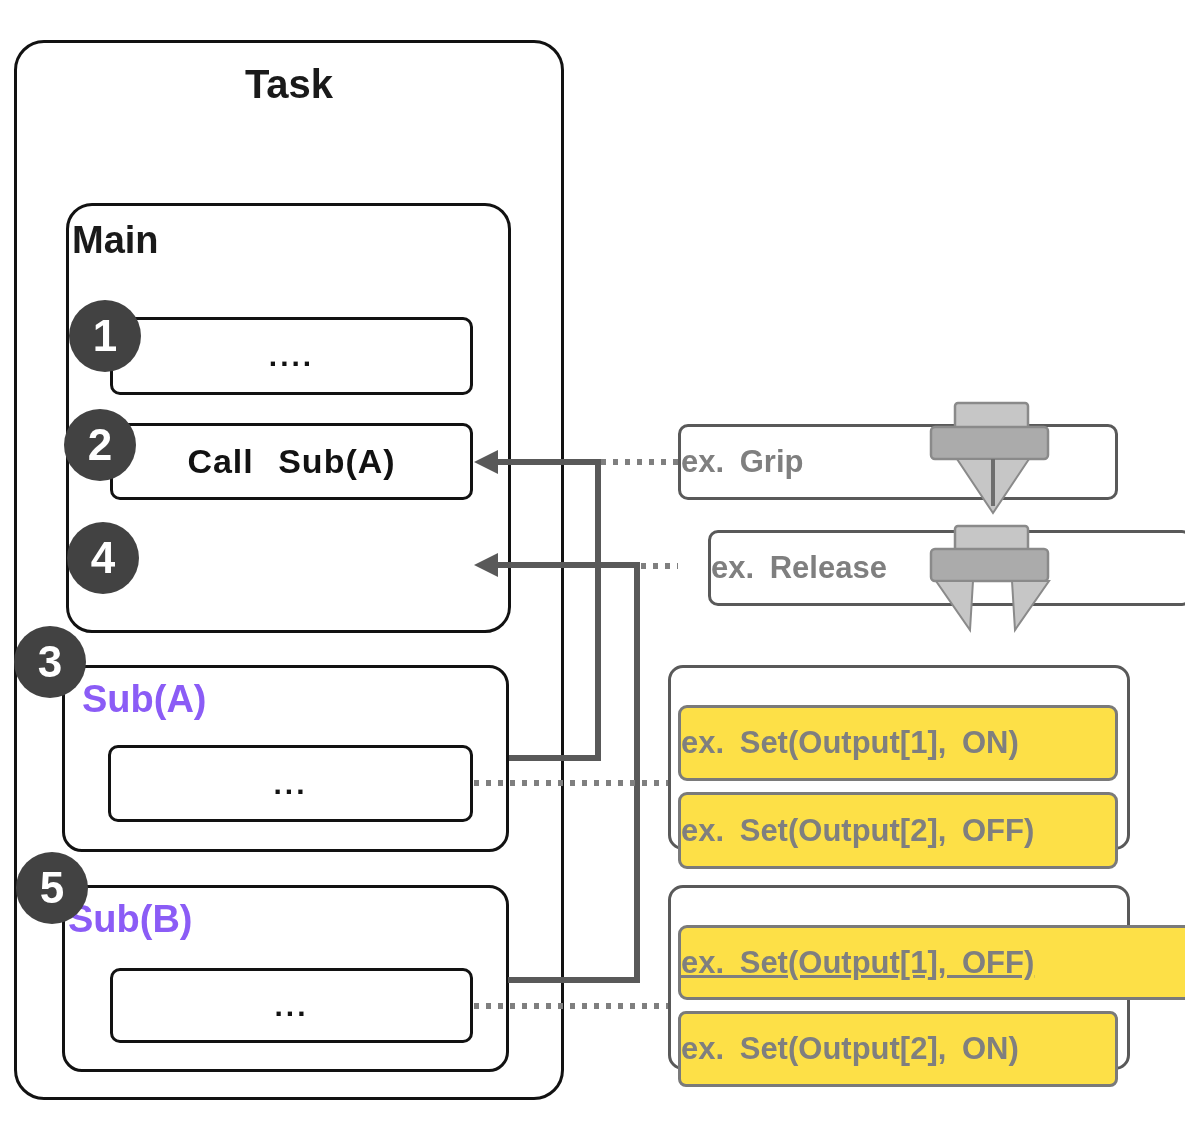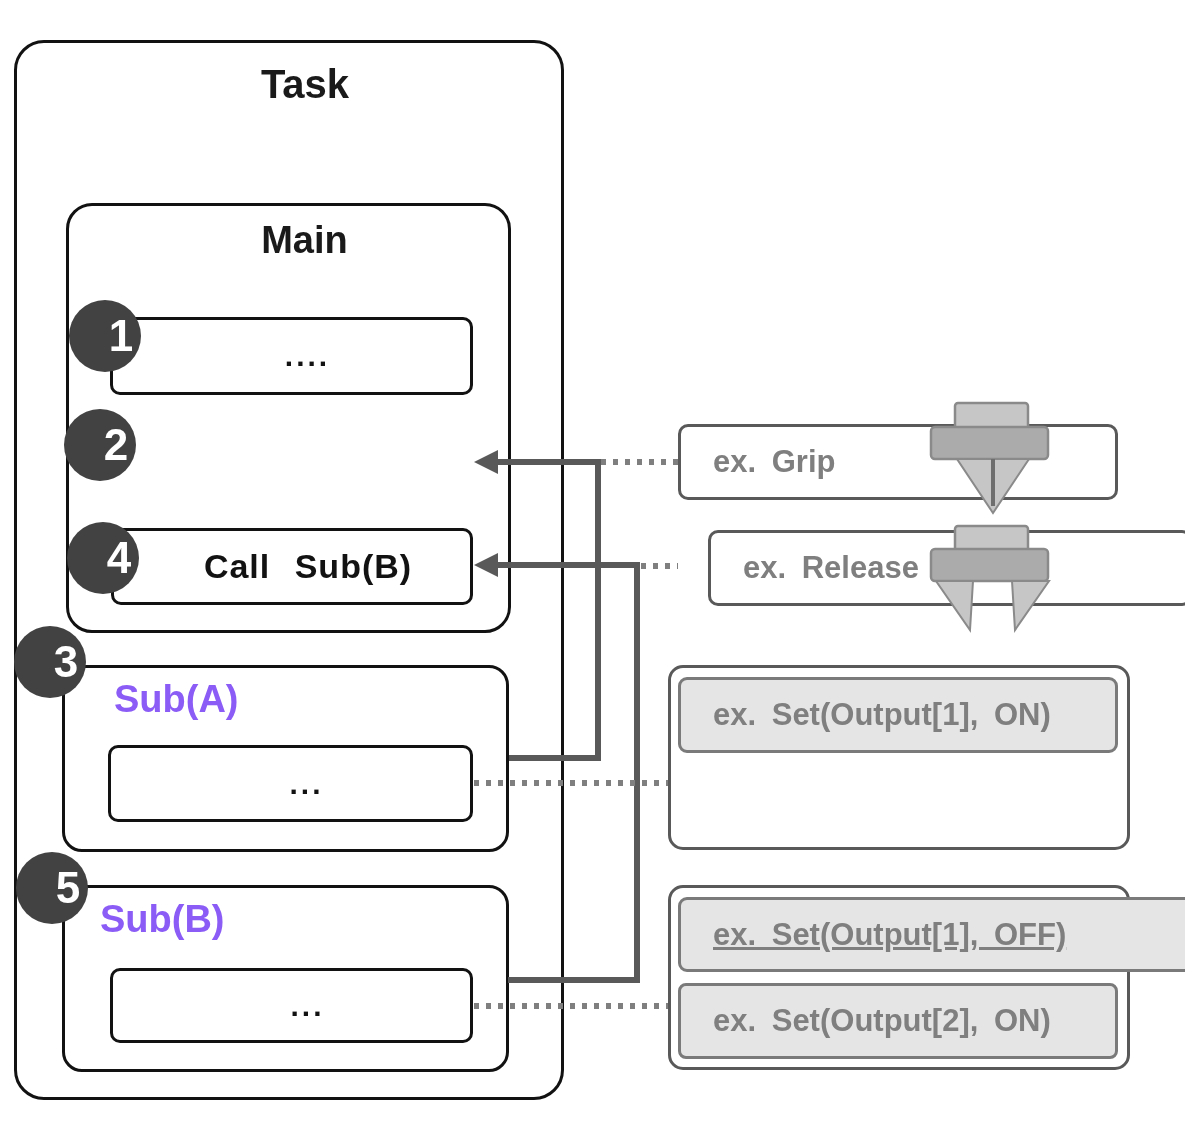--- a/index.html
+++ b/index.html
@@ -1,24 +1,24 @@
 <!DOCTYPE html>
 <html><head>
 <meta charset="utf-8">
 <style>
   html,body{margin:0;padding:0;background:#fff;}
   #canvas{position:relative;width:1185px;height:1126px;background:#ffffff;overflow:hidden;
           font-family:"Liberation Sans",sans-serif;}
-  .abs{position:absolute;box-sizing:border-box;padding-left:32px;}
+  .abs{position:absolute;box-sizing:border-box;}
   .blackbox{background:#fff;border:3px solid #121212;}
   .graybox{background:#fff;border:3px solid #595959;}
-  .innergray{background:#e5e5e5;border:3px solid #7a7a7a;}
+  .innergray{background:#fde047;border:3px solid #7a7a7a;margin-top:28px;}
   .ctr{display:flex;align-items:center;justify-content:center;}
   .title{font-weight:bold;color:#1a1a1a;text-align:center;font-size:40px;line-height:49px;}
-  .h-main{font-weight:bold;color:#1a1a1a;text-align:center;font-size:38px;}
+  .h-main{font-weight:bold;color:#1a1a1a;font-size:38px;margin-left:6px;}
   .steplabel{font-weight:bold;color:#121212;font-size:34px;word-spacing:14px;letter-spacing:1px;}
   .dots{font-weight:bold;color:#121212;font-size:30px;letter-spacing:3px;}
   .subhead{font-weight:bold;color:#8b5cf6;font-size:38px;}
   .badge{background:#424242;border-radius:50%;color:#ffffff;font-weight:bold;font-size:44px;
          display:flex;align-items:center;justify-content:center;z-index:5;}
   .exlabel{font-weight:bold;color:#7f7f7f;font-size:31px;word-spacing:7px;
            display:flex;align-items:center;}
   #overlay{position:absolute;left:0;top:0;z-index:6;pointer-events:none;}
 </style>
 </head>
@@ -31,24 +31,24 @@
     <div>Task</div>
   </div>
 
   <div class="abs blackbox" style="left:66px;top:203px;width:445px;height:430px;border-radius:26px;"></div>
   <div class="abs h-main" style="left:66px;top:219px;width:445px;">Main</div>
 
   <div class="abs blackbox ctr" style="left:110px;top:317px;width:363px;height:78px;border-radius:10px;">
     <span class="dots">....</span>
   </div>
 
+  <div class="abs blackbox ctr" style="left:110px;top:423px;width:363px;height:77px;border-radius:10px;">
+    <span class="steplabel">Call Sub(A)</span>
+  </div>
 
-  <div class="abs blackbox ctr" style="left:111px;top:528px;width:362px;height:77px;border-radius:10px;">
-    <span class="steplabel">Call Sub(B)</span>
-  </div>
 
   <div class="abs blackbox" style="left:62px;top:665px;width:447px;height:187px;border-radius:20px;"></div>
   <div class="abs subhead" style="left:82px;top:678px;">Sub(A)</div>
   <div class="abs blackbox ctr" style="left:108px;top:745px;width:365px;height:77px;border-radius:10px;">
     <span class="dots">...</span>
   </div>
 
   <div class="abs blackbox" style="left:62px;top:885px;width:447px;height:187px;border-radius:20px;"></div>
   <div class="abs subhead" style="left:68px;top:898px;">Sub(B)</div>
   <div class="abs blackbox ctr" style="left:110px;top:968px;width:363px;height:75px;border-radius:10px;">
@@ -65,20 +65,23 @@
     <span>ex. Grip</span>
   </div>
 
   <div class="abs graybox exlabel" style="left:708px;top:530px;width:484px;height:76px;border-radius:10px;">
     <span>ex. Release</span>
   </div>
 
   <div class="abs graybox" style="left:668px;top:665px;width:462px;height:185px;border-radius:15px;"></div>
   <div class="abs innergray exlabel" style="left:678px;top:677px;width:440px;height:76px;border-radius:9px;">
     <span>ex. Set(Output[1], ON)</span>
+  </div>
+  <div class="abs innergray exlabel" style="left:678px;top:764px;width:440px;height:77px;border-radius:9px;">
+    <span>ex. Set(Output[2], OFF)</span>
   </div>
 
   <div class="abs graybox" style="left:668px;top:885px;width:462px;height:185px;border-radius:15px;"></div>
   <div class="abs innergray exlabel" style="left:678px;top:897px;width:528px;height:75px;border-radius:9px;text-decoration:underline;">
     <span>ex. Set(Output[1], OFF)</span>
   </div>
   <div class="abs innergray exlabel" style="left:678px;top:983px;width:440px;height:76px;border-radius:8px;">
     <span>ex. Set(Output[2], ON)</span>
   </div>
 

